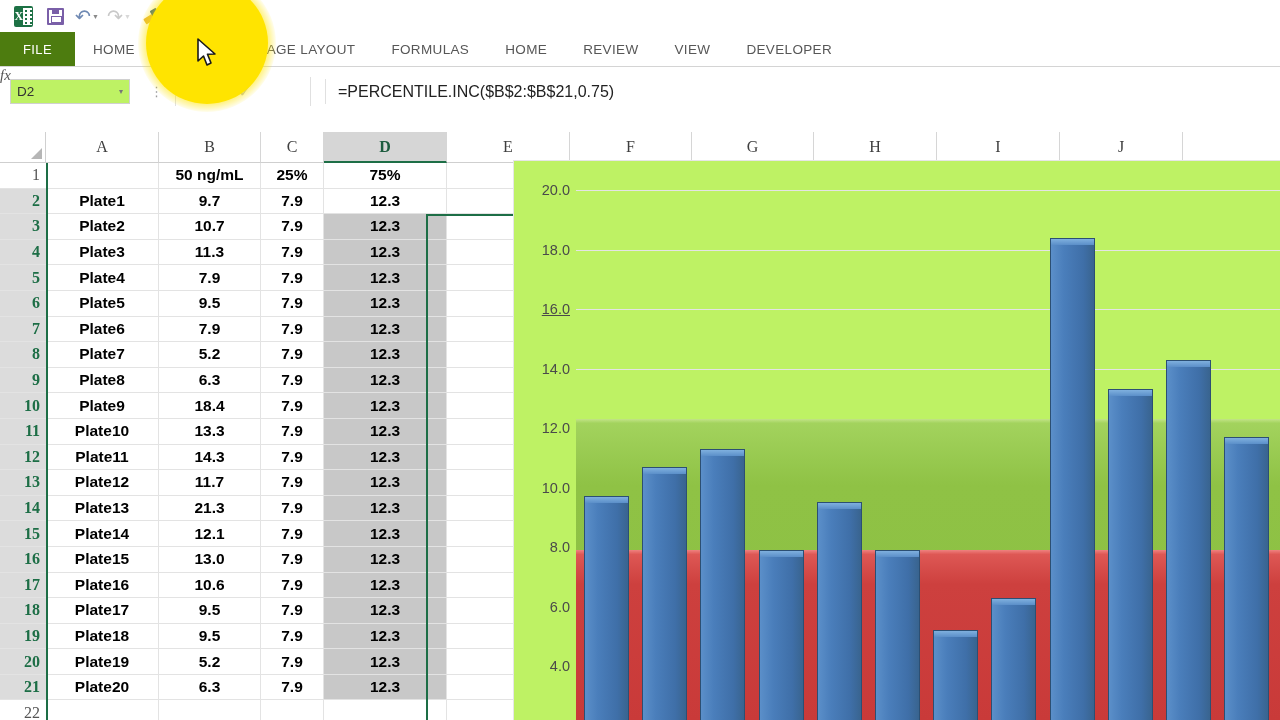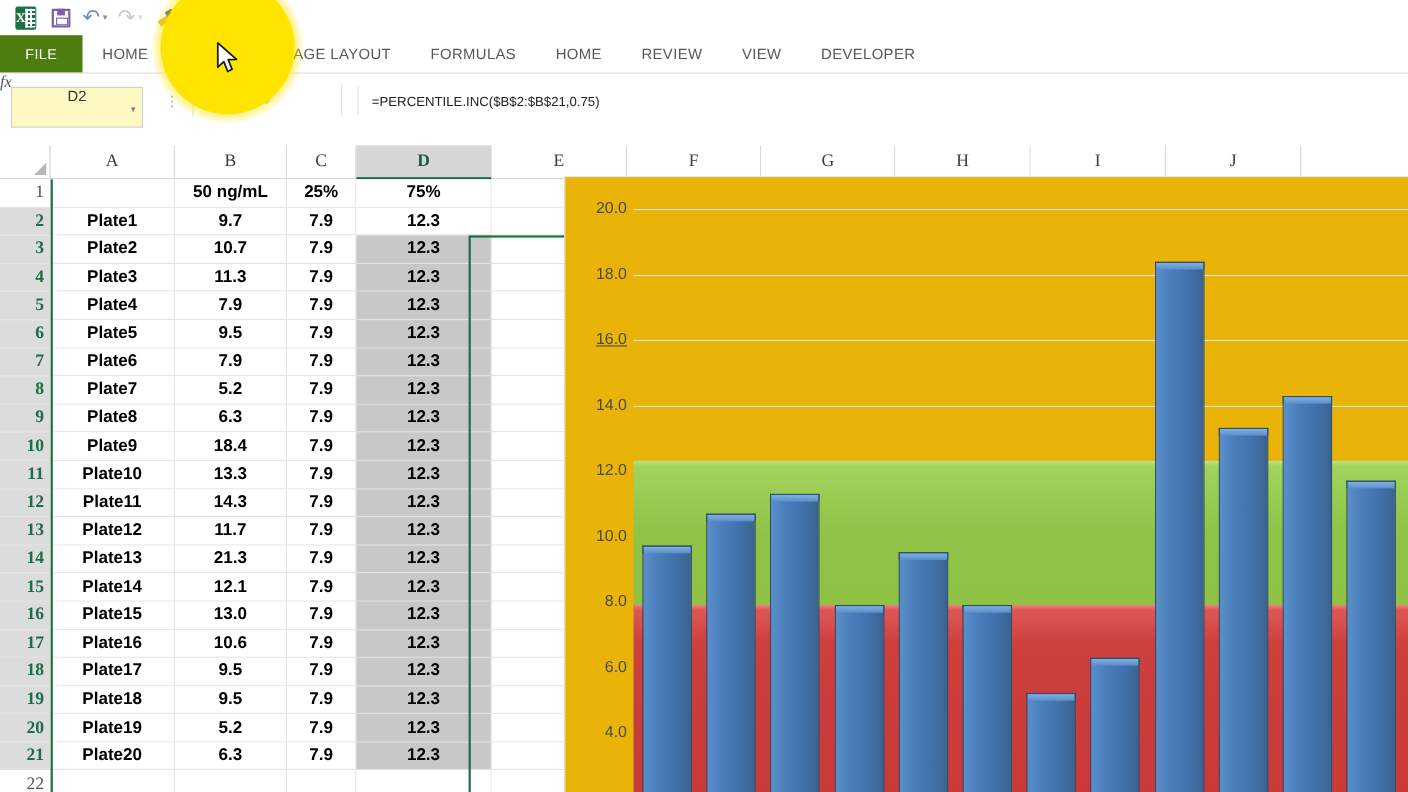--- a/index.html
+++ b/index.html
@@ -63,35 +63,35 @@
   .tabs { position: absolute; left: 75px; top: 0; height: 34px; display: flex; align-items: center; }
   .tab {
     padding: 0 18px; height: 34px; display: flex; align-items: center;
     font-size: 13.5px; color: #575757; letter-spacing: .35px; white-space: nowrap;
   }
   .ribbon-sep { position: absolute; left: 0; top: 66px; width: 1280px; height: 1px; background: #d4d4d4; }
 
   
   .fbar { position: absolute; left: 0; top: 67px; width: 1280px; height: 65px; background: #fff; }
   .namebox {
-    position: absolute; left: 10px; top: 12px; width: 120px; height: 37px;
-    border: 1px solid #d0d0d0; background: #fef9c3; display: flex; align-items: center;
-    padding: 0 6px; font-size: 13.5px; color: #333; flex-direction: column;
+    position: absolute; left: 10px; top: 12px; width: 120px; height: 25px;
+    border: 1px solid #d0d0d0; background: #bef264; display: flex; align-items: center;
+    padding: 0 6px; font-size: 13.5px; color: #333;
   }
   .namebox .nb-caret { margin-left: auto; font-size: 8px; color: #777; }
   .fbar-dots { position: absolute; left: 150px; top: 17px; font-size: 13px; color: #9a9a9a; letter-spacing: 1px;}
   .fb-btn { position: absolute; top: 14px; font-size: 17px; color: #bdbdbd; font-family: "DejaVu Sans", sans-serif;}
   .fb-x { left: 190px; }
   .fb-ck { left: 238px; }
   .fb-fx { left: 285px; top: 15px; font-size: 15px; color: #555; font-style: italic; font-family: "Liberation Serif", serif; }
   .fbar-vline { position: absolute; top: 10px; width: 1px; height: 29px; background: #e0e0e0;}
   .formula-input {
     position: absolute; left: 325px; top: 12px; width: 945px; height: 25px;
     border-left: 1px solid #e0e0e0; display: flex; align-items: center;
-    padding-left: 12px; font-size: 12px; color: #222;
+    padding-left: 12px; font-size: 16px; color: #222;
   }
 
   
   .grid-wrap { position: absolute; left: 0; top: 132px; width: 1280px; height: 588px; background: #fff; overflow: hidden; }
   .colhead-row { position: absolute; left: 0; top: 0; height: 31px; width: 1280px; display: flex; }
   .corner {
     width: 46px; height: 31px; background: #fff; border-right: 1px solid #d0d0d0;
     border-bottom: 1px solid #cfcfcf; position: relative;
   }
   .corner::after {
@@ -139,21 +139,21 @@
   
   .sel-outline {
     position: absolute; left: 426px; top: 214px; width: 126px; height: 513px;
     border: 2px solid #1d6e46; pointer-events: none; z-index: 6;
   }
   .colA-left-line { position: absolute; left: 46px; top: 163px; width: 2px; height: 564px; background:#1d6e46; z-index:5;}
 
   
   .chart {
     position: absolute; left: 513px; top: 160px; width: 767px; height: 560px;
-    background: #eab308; border-left: 1px solid #e6e6e6; border-top: 1px solid #e6e6e6;
+    background: #bef264; border-left: 1px solid #e6e6e6; border-top: 1px solid #e6e6e6;
     overflow: hidden; z-index: 8;
   }
   .chart-plot { position: absolute; left: 0; top: 0; width: 767px; height: 560px; }
   .gridline { position: absolute; left: 62px; width: 705px; height: 1px; background: #e4e4e4; }
   .ytick {
     position: absolute; left: 0; width: 56px; text-align: right;
     font-size: 14.5px; color: #4a4a4a; transform: translateY(-50%);
     font-family: "Liberation Sans", sans-serif;
   }
   .band {

